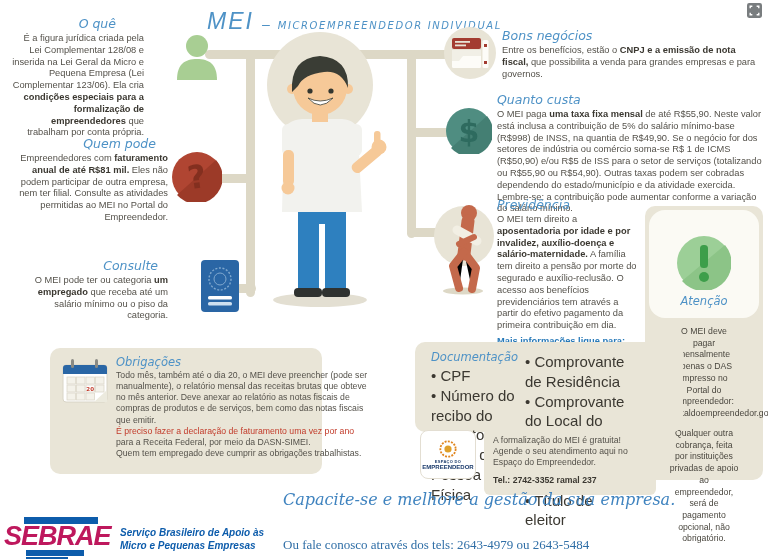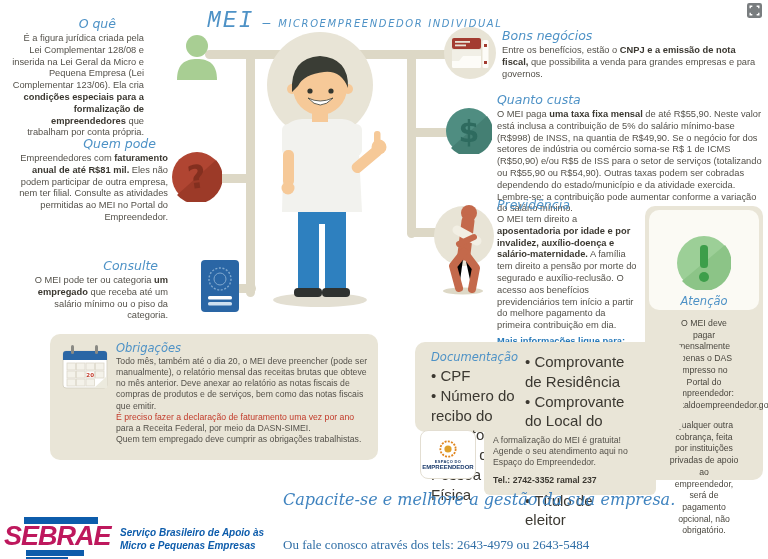--- a/index.html
+++ b/index.html
@@ -8,34 +8,34 @@
   .abs{position:absolute;}
   
   .h{font-family:"DejaVu Sans",sans-serif;font-style:italic;font-size:12.5px;color:#4e92c6;margin:0 0 2px 0;}
   .body{font-size:9.3px;line-height:1.27;color:#54514a;}
   .body b{color:#3b3831;}
   .small{font-size:8.7px;line-height:1.28;color:#54514a;}
   .red{color:#c23b2a;}
   .right{text-align:right;}
   
   #title{left:207px;top:8px;display:flex;align-items:baseline;gap:8px;color:#4e92c6;font-style:italic;}
-  #title .mei{font-size:23px;letter-spacing:2px;font-family:Liberation Mono, monospace;}
+  #title .mei{font-size:23px;letter-spacing:2px;font-family:Liberation Sans, sans-serif;}
   #title .dash{font-size:14px;}
   #title .sub{font-size:10px;letter-spacing:1.6px;font-family:"DejaVu Sans",sans-serif;}
   
   .pipe{background:#ddd8c6;border-radius:5px;}
   .beige-circle{background:#e8e4d6;border-radius:50%;}
   
   .box{background:#e9e5d7;border-radius:10px;}
   #atencao-box{left:645px;top:206px;width:118px;height:274px;}
-  #atencao-white{margin:4px;height:100px;background:#fbfaf4;border-radius:10px;
-                 display:flex;flex-direction:column;align-items:center;justify-content:flex-end;padding-bottom:0;}
+  #atencao-white{margin:4px;height:100px;background:#fbfaf4;border-radius:16px;
+                 display:flex;flex-direction:column;align-items:center;justify-content:flex-end;padding-bottom:8px;}
   #atencao-white svg{margin-bottom:4px;}
   .atx{font-size:8.7px;line-height:1.35;color:#4a473f;text-align:center;padding:0 24px;margin-top:8px;}
-  #obrig-box{left:50px;top:334px;width:328px;height:126px;}
+  #obrig-box{left:50px;top:348px;width:272px;height:126px;}
   #obrig-text{position:absolute;left:66px;top:7px;width:254px;}
   #obrig-text .para{margin:0;}
   #doc-box{left:415px;top:342px;width:268px;height:90px;padding:0;}
   #doc-inner{display:flex;gap:8px;padding:8px 10px 0 16px;}
   #doc-col1{width:86px;}
   #doc-col2{width:108px;padding-top:2px;}
   .doc-item{font-size:15px;line-height:1.32;color:#3b3831;font-weight:normal;}
   .doc-item::before{content:"• ";}
   #formal-logo{left:420px;top:430px;width:54px;height:47px;background:#fff;border:1px solid #e3ded2;
                border-radius:8px;display:flex;flex-direction:column;align-items:center;justify-content:center;}
@@ -191,21 +191,21 @@
     <div class="body"><span>Entre os benefícios, estão o </span><b>CNPJ e a emissão de nota fiscal,</b><span> que possibilita a venda para grandes empresas e para governos.</span></div>
   </div>
 
   <div class="abs" style="left:497px;top:92px;width:266px;">
     <div class="h">Quanto custa</div>
     <div class="body"><span>O MEI paga </span><b>uma taxa fixa mensal</b><span> de até R$55,90. Neste valor está inclusa a contribuição de 5% do salário mínimo-base (R$998) de INSS, na quantia de R$49,90. Se o negócio for dos setores de indústria ou comércio soma-se R$ 1 de ICMS (R$50,90) e/ou R$5 de ISS para o setor de serviços (totalizando ou R$55,90 ou R$54,90). Outras taxas podem ser cobradas dependendo do estado/município e da atividade exercida. Lembre-se: a contribuição pode aumentar conforme a variação do salário mínimo.</span></div>
   </div>
 
   <div class="abs" style="left:497px;top:197px;width:143px;">
     <div class="h">Previdência</div>
-    <div class="body"><span>O MEI tem direito a </span><b>aposentadoria por idade e por invalidez, auxílio-doença e salário-maternidade.</b><span> A família tem direito a pensão por morte do segurado e auxílio-reclusão. O acesso aos benefícios previdenciários tem início a partir do melhore pagamento da primeira contribuição em dia.</span></div>
+    <div class="body"><span>O MEI tem direito a </span><b>aposentadoria por idade e por invalidez, auxílio-doença e salário-maternidade.</b><span> A família tem direito a pensão por morte do segurado e auxílio-reclusão. O acesso aos benefícios previdenciários tem através a partir do efetivo pagamento da primeira contribuição em dia.</span></div>
     <div class="body info-blue" style="margin-top:4px;">Mais informações ligue para: 135</div>
   </div>
 
   <div class="abs box" id="atencao-box">
     <div id="atencao-white">
       <svg width="54" height="54" viewBox="0 0 54 54">
         <circle cx="27" cy="27" r="27" fill="#9ccf97"></circle>
         <path d="M 5,45 A 27 27 0 0 0 48,9 Z" fill="#8cc487"></path>
         <rect x="23" y="9" width="8" height="23" rx="3.5" fill="#3d9e4a"></rect>
         <circle cx="27" cy="41" r="5" fill="#3d9e4a"></circle>

